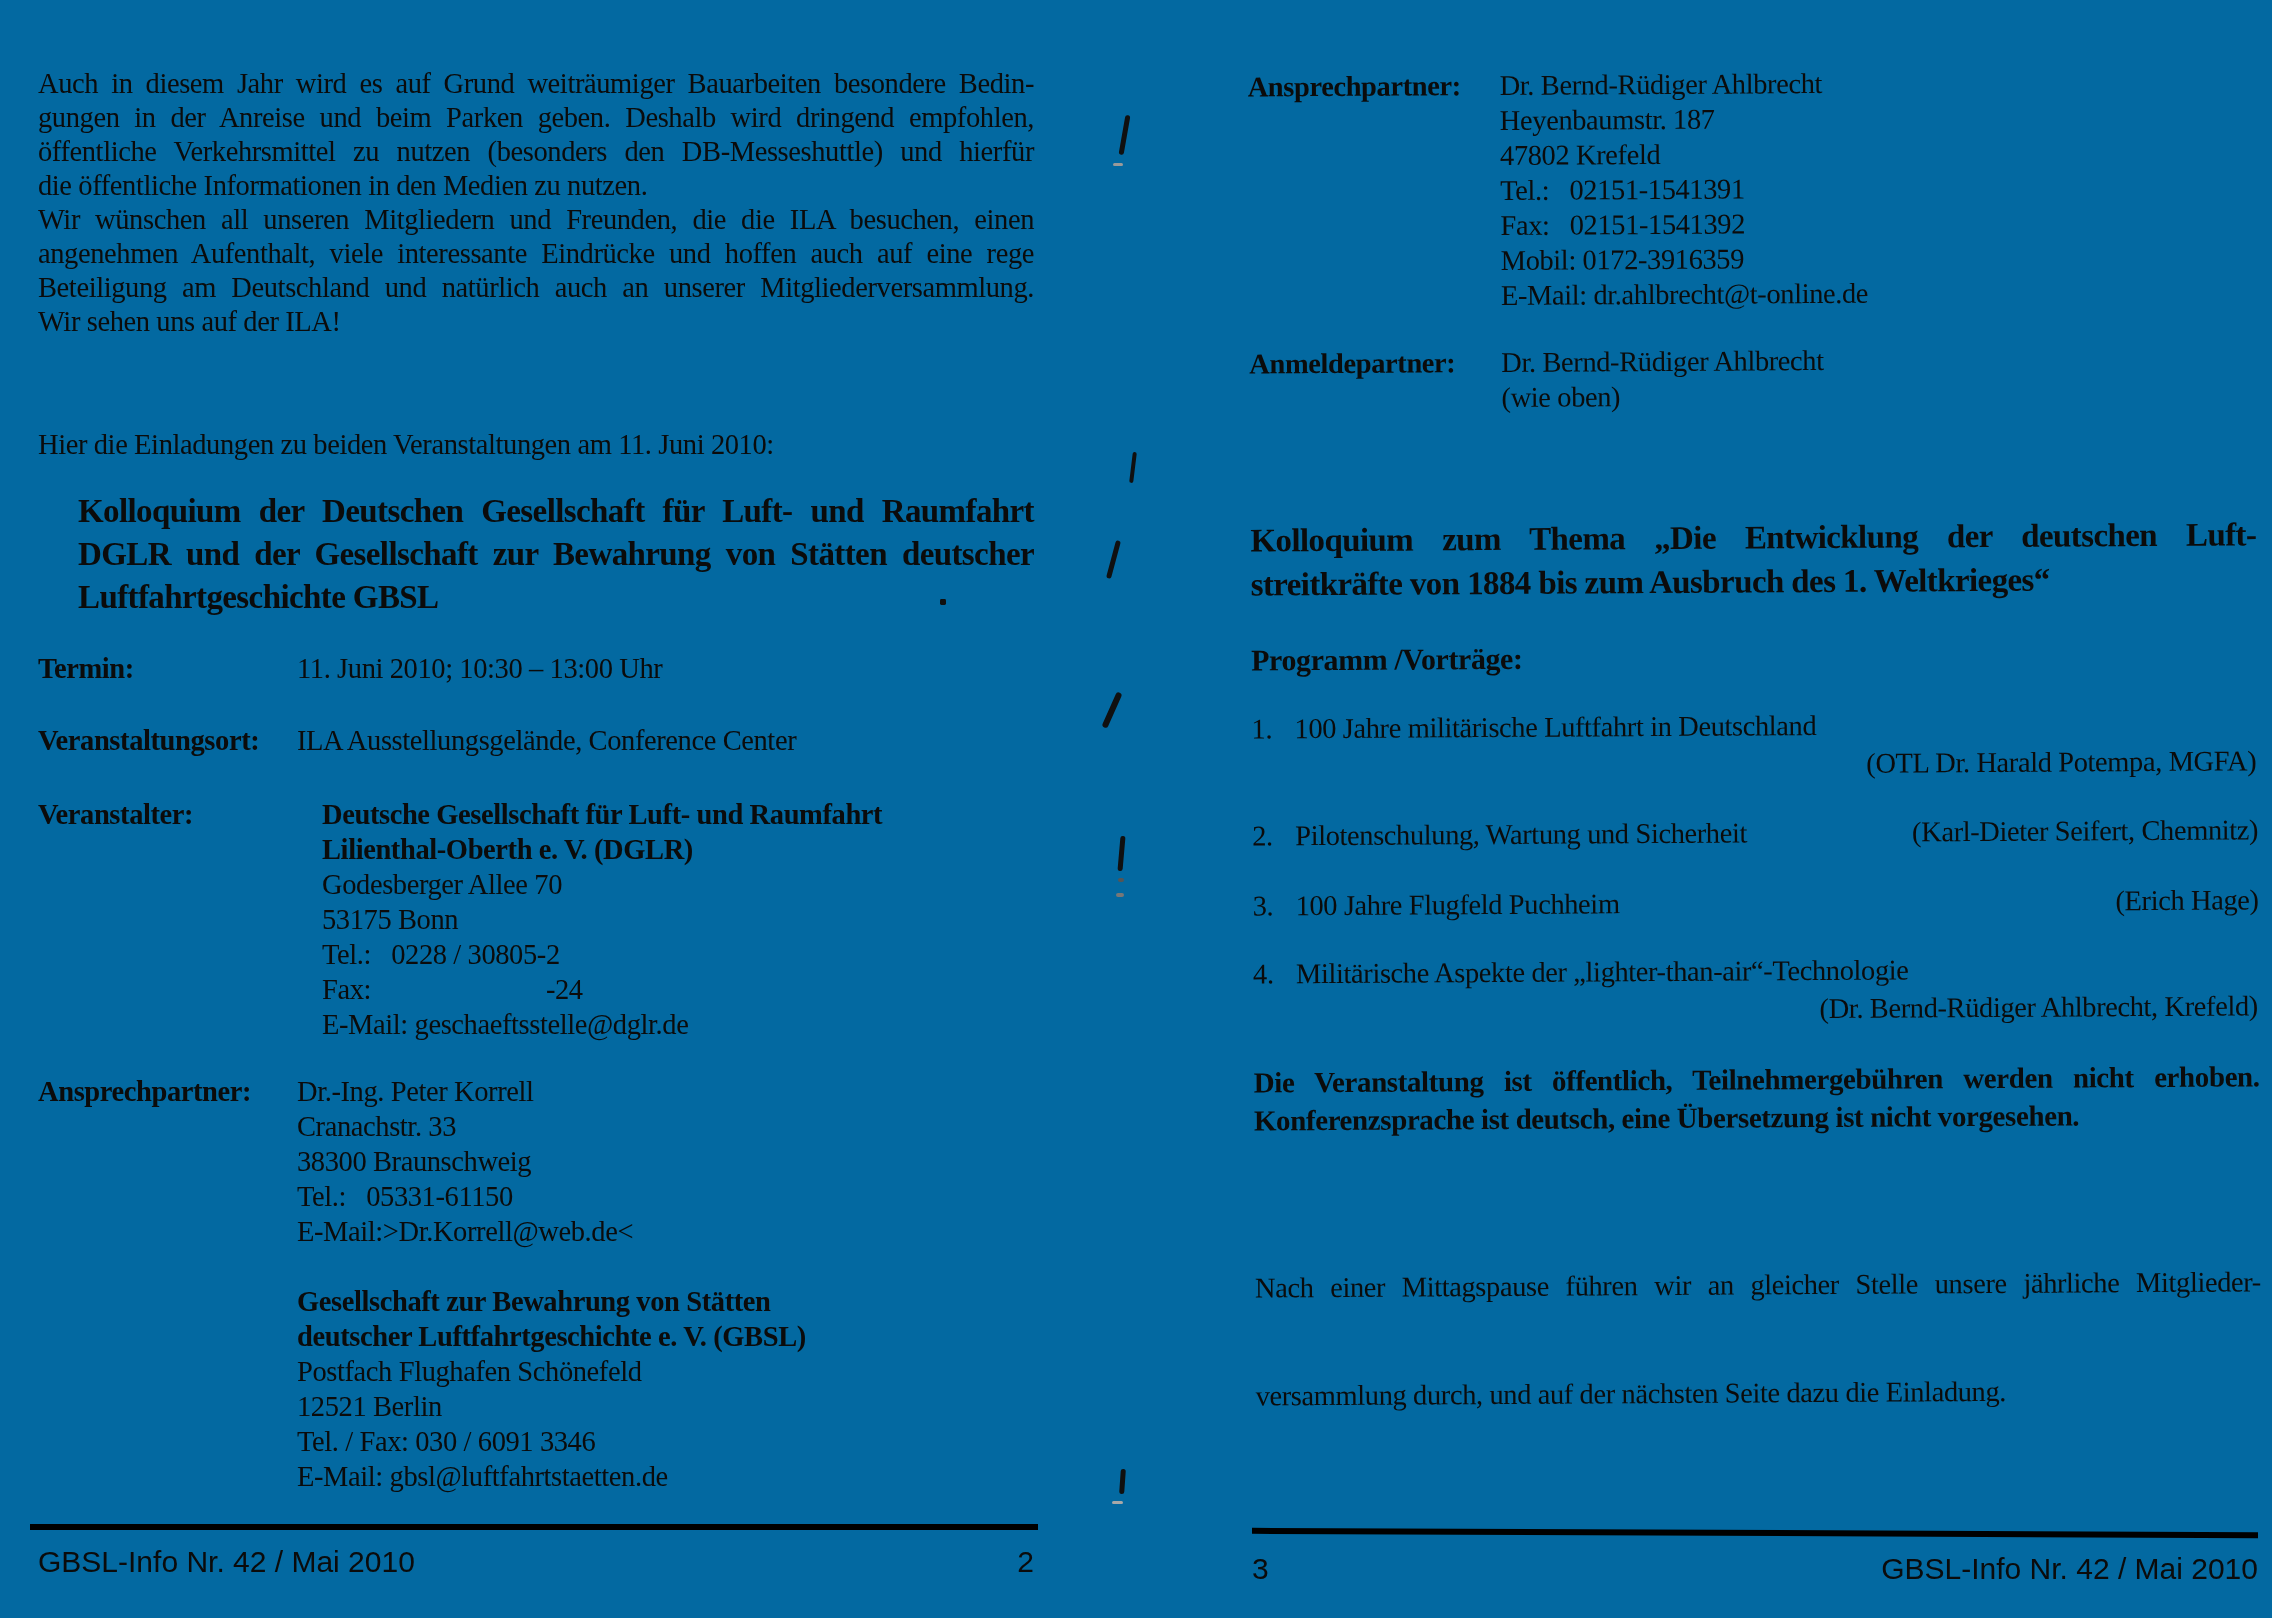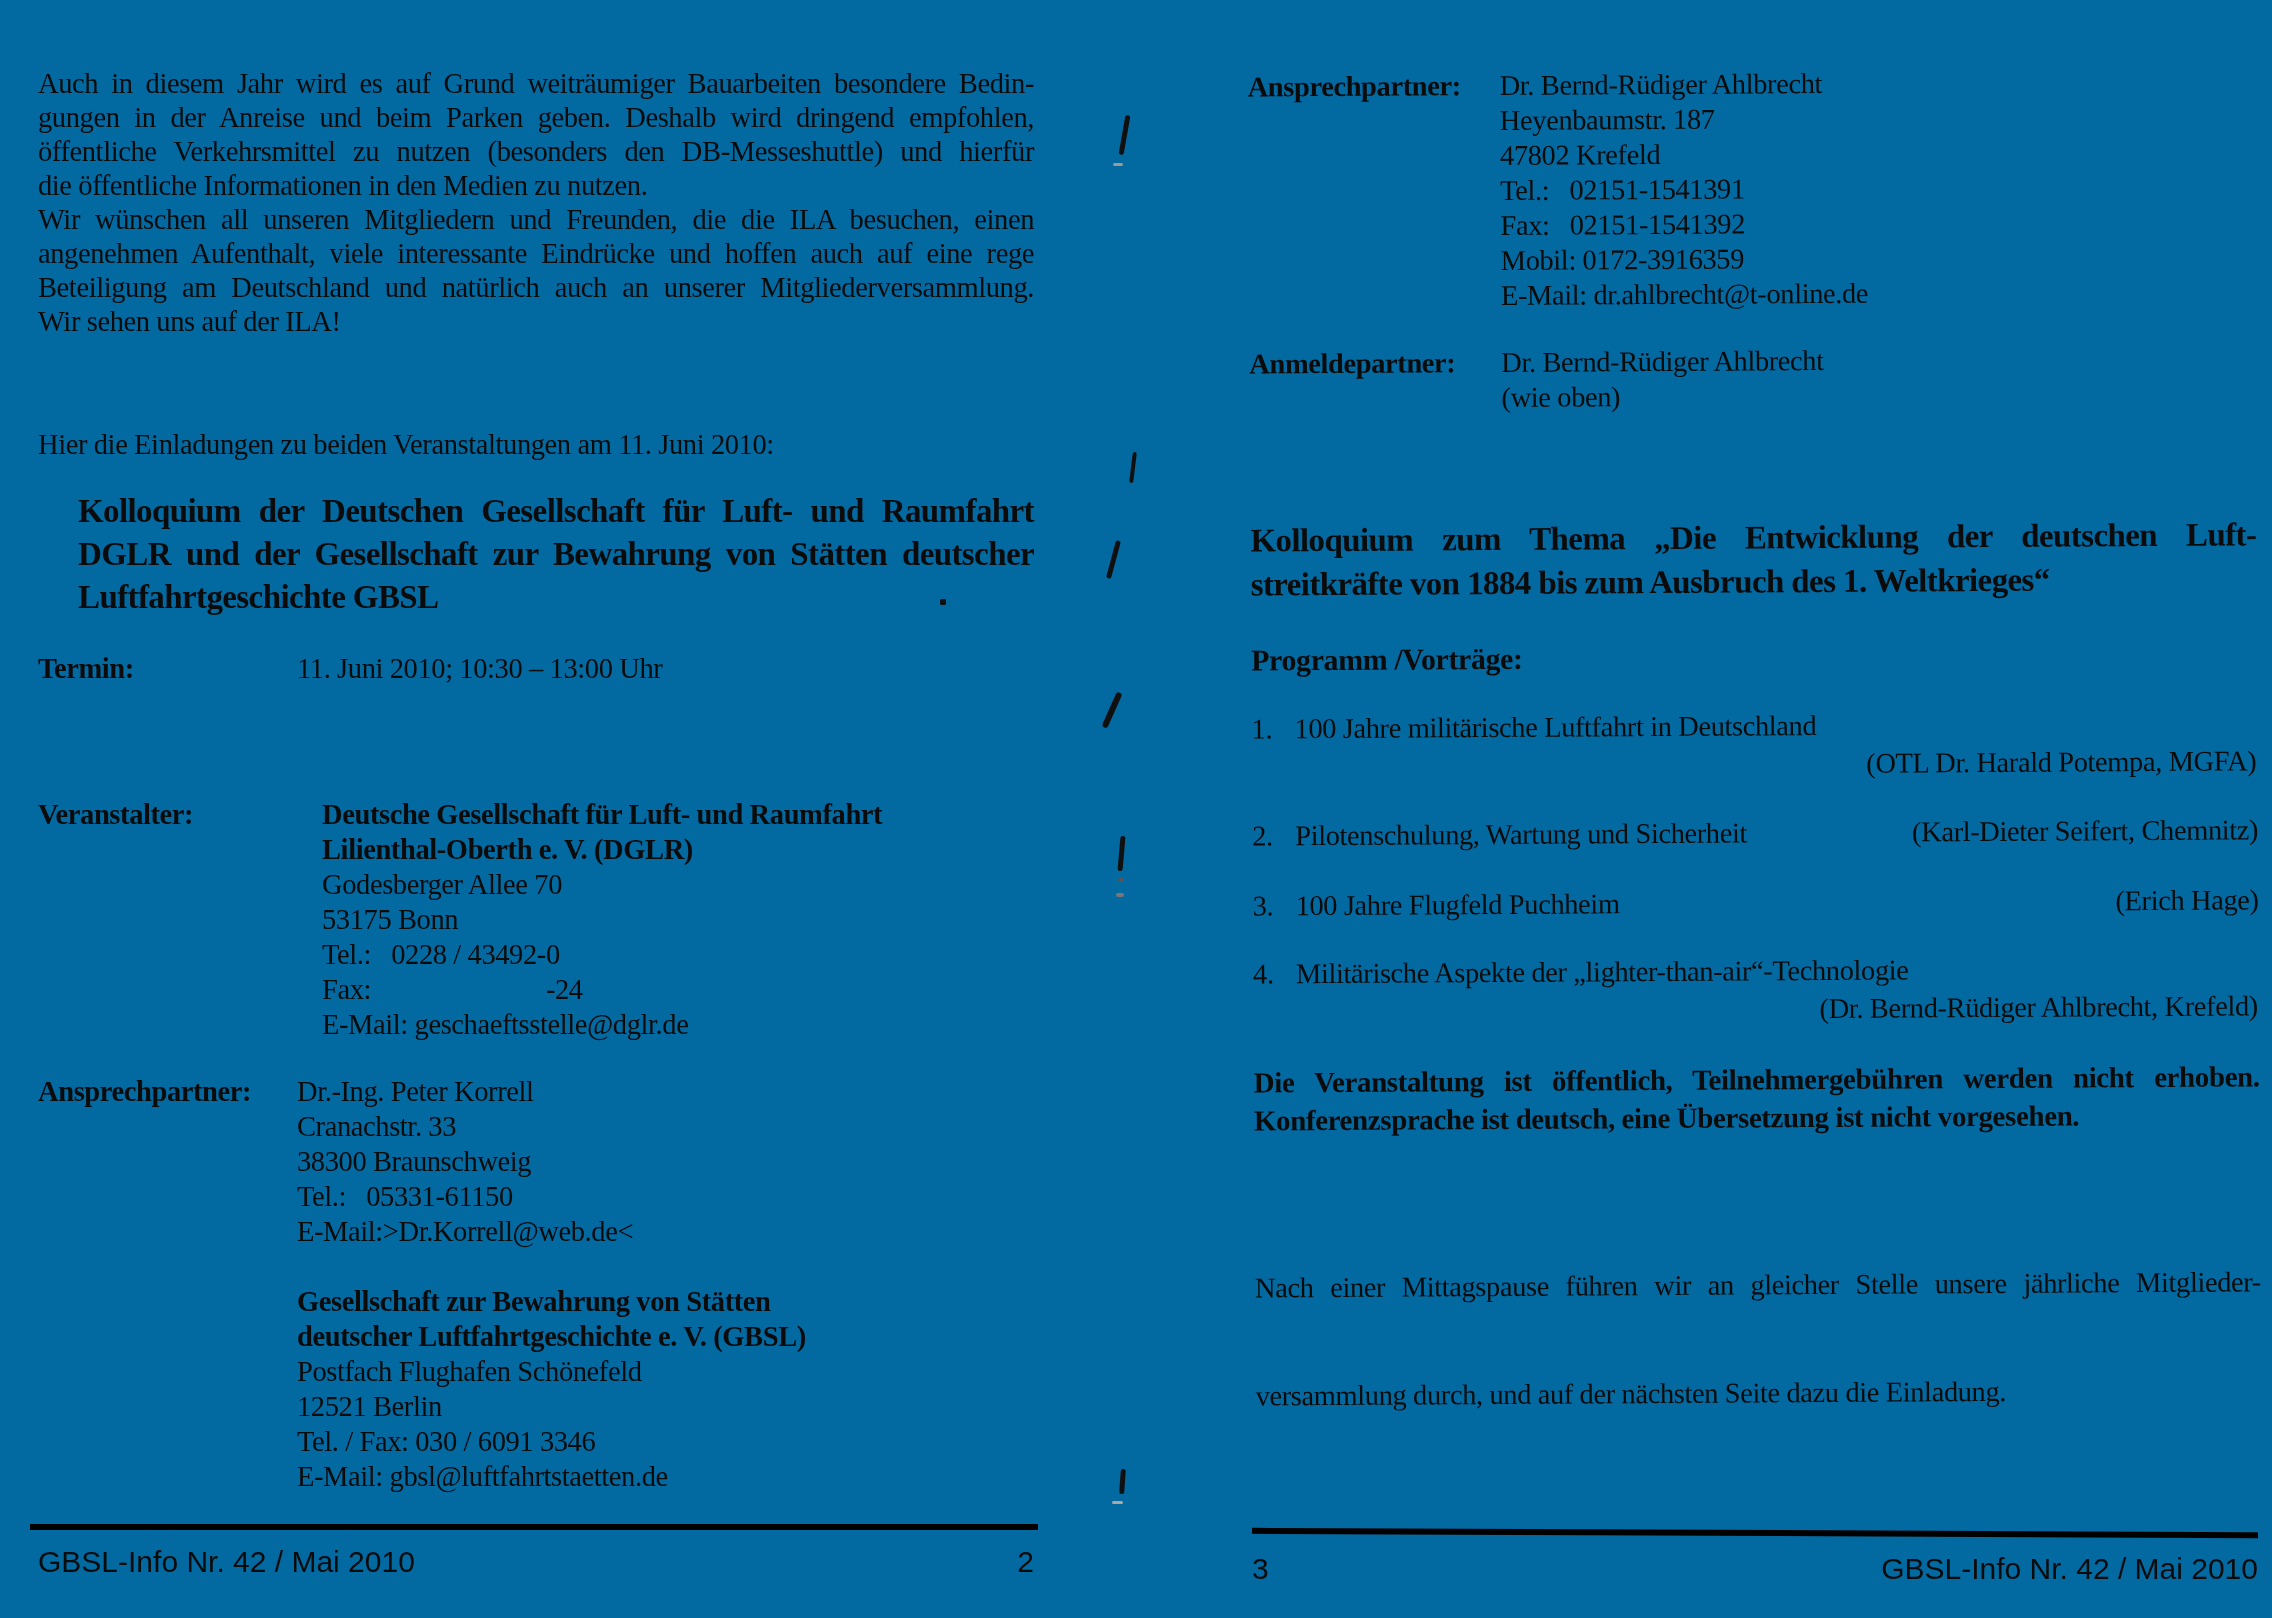--- a/index.html
+++ b/index.html
@@ -111,29 +111,33 @@
       <div class="jline">Kolloquium der Deutschen Gesellschaft für Luft- und Raumfahrt</div>
       <div class="jline">DGLR und der Gesellschaft zur Bewahrung von Stätten deutscher</div>
       <div>Luftfahrtgeschichte GBSL</div>
     </div>
 
     <div class="row row-termin">
       <span class="lab lab-l">Termin:</span>
       <span class="val">11. Juni 2010; 10:30 – 13:00 Uhr</span>
     </div>
 
+    <div class="row row-ort">
+      <span class="lab lab-l">Veranstaltungsort:</span>
+      <span class="val">ILA Ausstellungsgelände, Conference Center</span>
+    </div>
 
     <div class="row row-verans">
       <span class="lab lab-l">Veranstalter:</span>
       <span class="valblock">
         <div class="boldline">Deutsche Gesellschaft für Luft- und Raumfahrt</div>
         <div class="boldline">Lilienthal-Oberth e. V. (DGLR)</div>
         <div>Godesberger Allee 70</div>
         <div>53175 Bonn</div>
-        <div>Tel.:   0228 / 43492-0</div>
+        <div>Tel.:   0228 / 30805-2</div>
         <div>Fax:                          -24</div>
         <div>E-Mail: geschaeftsstelle@dglr.de</div>
       </span>
     </div>
 
     <div class="row row-anspr">
       <span class="lab lab-l">Ansprechpartner:</span>
       <span class="valblock">
         <div>Dr.-Ing. Peter Korrell</div>
         <div>Cranachstr. 33</div>

